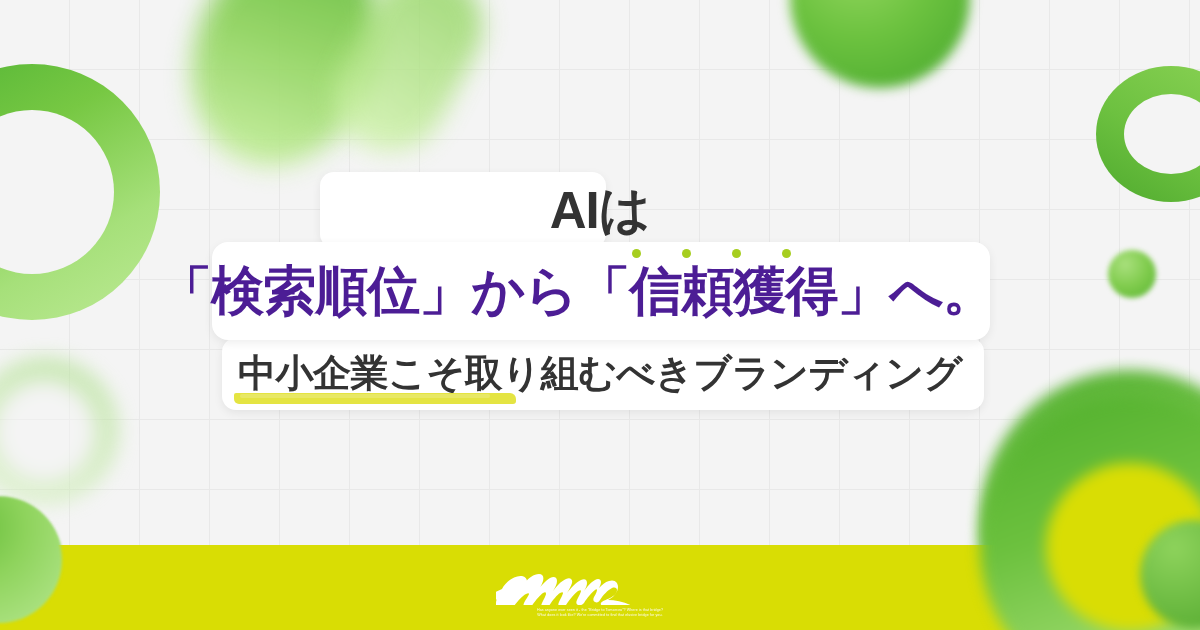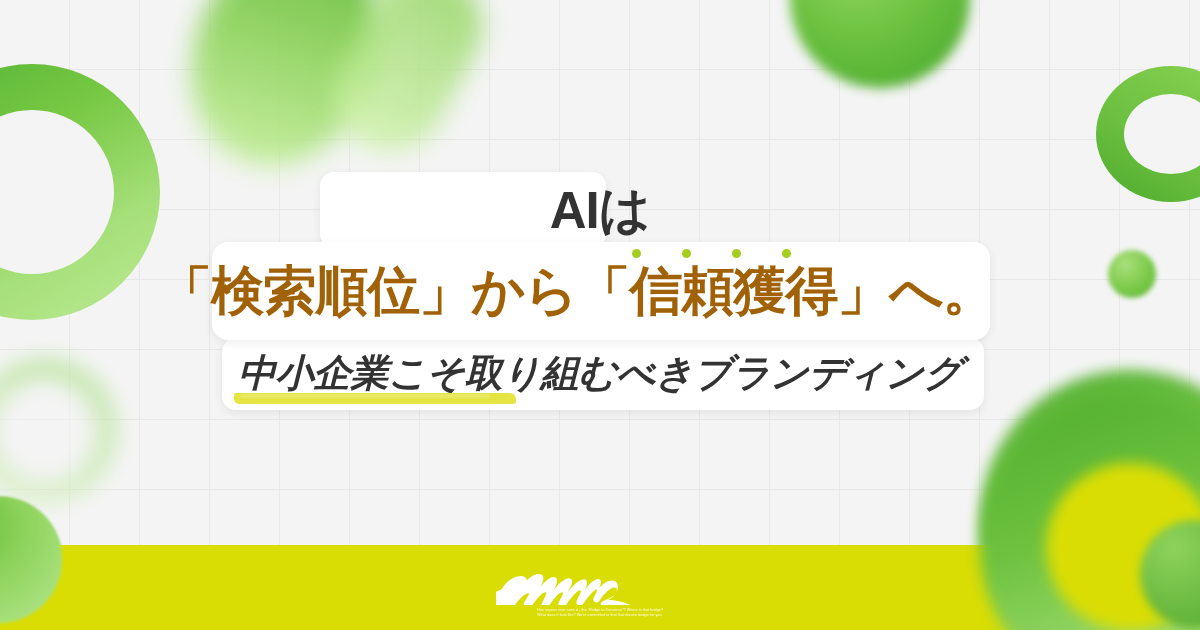--- a/index.html
+++ b/index.html
@@ -184,31 +184,31 @@
   .dots {
     position:absolute; left:0; top:249px; width:1200px; height:14px;
     z-index:7; display:flex; justify-content:center; gap:41px;
     padding-left:222px;
   }
   .dots span { width:9px; height:9px; border-radius:50%; background:#a6ce1f; display:block; }
 
   .line2 {
     position:absolute; left:0; top:262px; width:1154px; height:60px;
     display:flex; align-items:center; justify-content:center; z-index:6;
-    font-size:53px; font-weight:bold; color:#a16207; letter-spacing:-1px;
+    font-size:53px; font-weight:bold; color:#4c1d95; letter-spacing:-1px;
     white-space:nowrap;
   }
 
   .line3wrap {
     position:absolute; left:0; top:340px; width:1200px; height:66px;
     display:flex; align-items:center; justify-content:center; z-index:6;
   }
   .line3 {
     position:relative; font-size:38px; font-weight:bold; color:#333;
-    letter-spacing:-0.5px; white-space:nowrap;font-style:italic;
+    letter-spacing:-0.5px; white-space:nowrap;
   }
   .marker {
     position:absolute; left:-4px; bottom:-5px; width:282px; height:11px;
     background:#e2e233;
     border-radius:2px 6px 3px 5px;
     opacity:.92;
     z-index:-1;
   }
   .marker:after{
     content:""; position:absolute; left:6px; bottom:6px; width:250px; height:4px;

